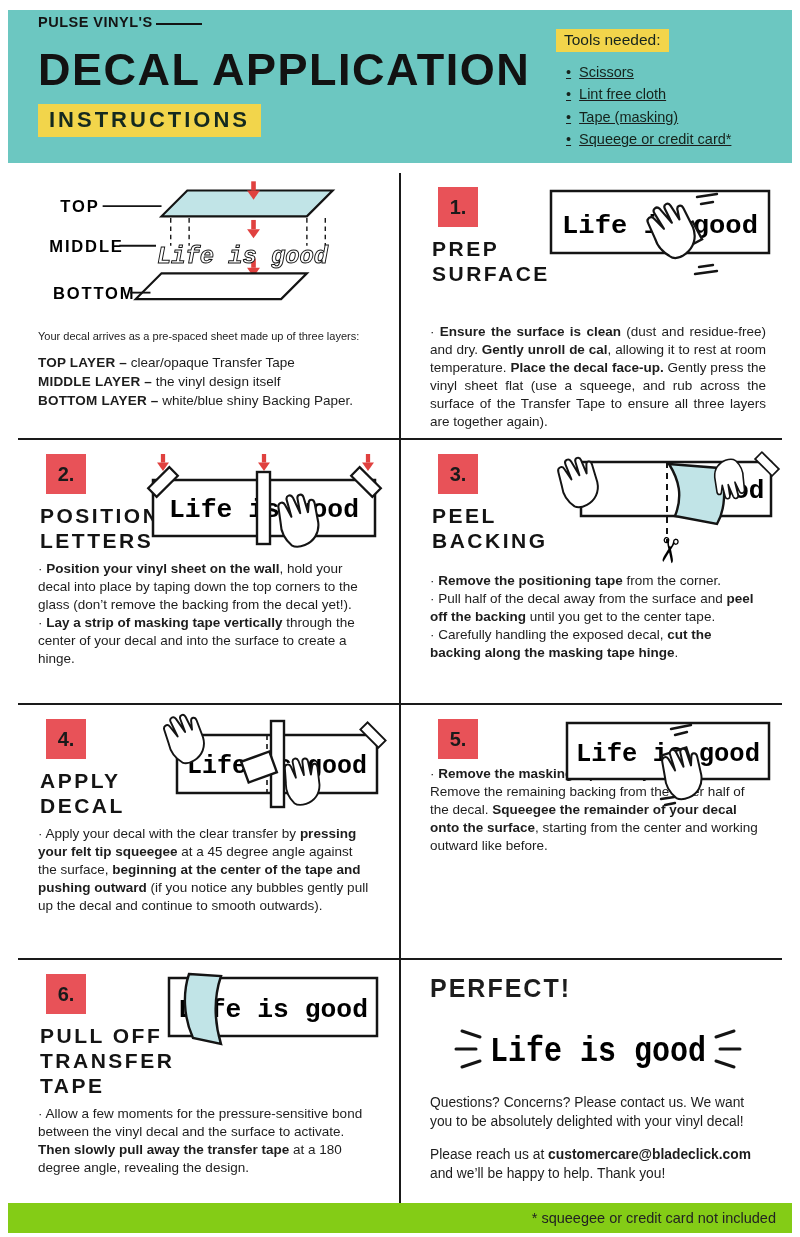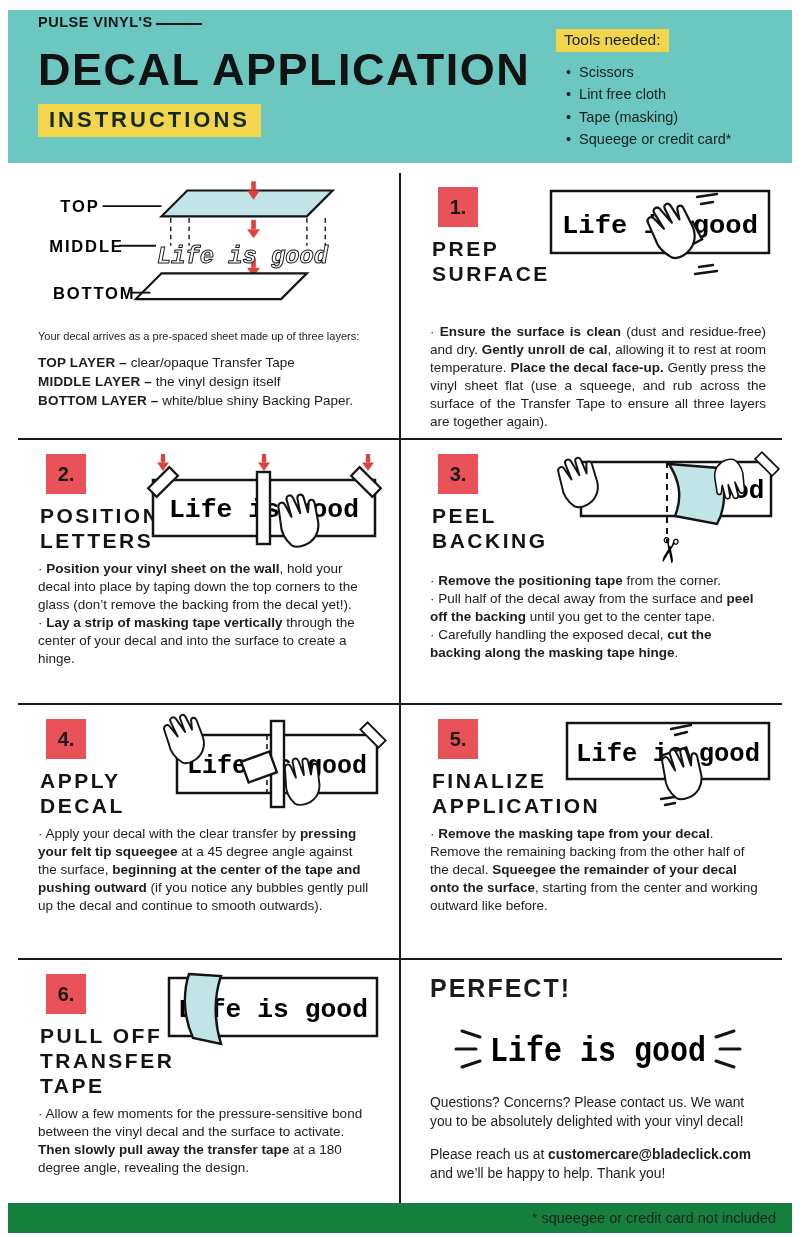--- a/index.html
+++ b/index.html
@@ -16,21 +16,21 @@
     position:absolute; left:8px; right:8px; top:10px; height:153px;
     background:#6cc7c1; padding:4px 26px 0 30px;
   }
   .brand { font-size:14.5px; font-weight:bold; letter-spacing:.5px; color:#141414; }
   .brand-line { display:inline-block; width:46px; height:2px; background:#141414; margin-left:3px; vertical-align:2px; }
   .main-title { font-size:45px; font-weight:bold; letter-spacing:1.5px; color:#121212; margin-top:16px; line-height:1.05; }
   .subtitle {
     display:inline-block; background:#f2d54b; color:#14291f;
     font-size:22px; font-weight:bold; letter-spacing:3px; padding:3px 11px 4px; margin-top:11px;
   }
-  .tools { position:absolute; top:19px; right:24px; width:212px; }
+  .tools { position:absolute; top:19px; right:24px; width:212px;text-decoration:underline; }
   .tools-label { display:inline-block; background:#f2d54b; font-size:15.5px; padding:2px 8px 3px; color:#16241d; margin-bottom:9px; }
   .tools ul { list-style:none; margin-left:10px; }
   .tools li { font-size:14.5px; line-height:1.55; color:#15231c; }
   .tools li::before { content:"•"; margin-right:8px; }
 
   
   .grid { position:absolute; left:8px; top:173px; width:784px; height:1039px; }
   .vline { position:absolute; left:391px; top:0; width:2px; height:1039px; background:#1a1a1a; }
   .hr { position:absolute; left:10px; right:10px; height:2px; background:#1a1a1a; }
   .hr1 { top:265px; } .hr2 { top:530px; } .hr3 { top:785px; }
@@ -65,21 +65,21 @@
 
   
   .perfect-title { font-size:25px; font-weight:bold; letter-spacing:2px; margin-left:0; }
   .perfect-decal { display:block; margin:16px auto 0; }
   .perfect-text { margin-top:12px; font-size:13.8px; line-height:1.38; }
   .perfect-text p + p { margin-top:14px; }
 
   
   .footer {
     position:absolute; left:8px; right:8px; top:1203px; height:30px;
-    background:#15803d; display:flex; align-items:center; justify-content:flex-end;
+    background:#84cc16; display:flex; align-items:center; justify-content:flex-end;
     padding-right:16px; font-size:14.5px; color:#222;
   }
 
   
   .decal-font { font-family:"Liberation Mono", monospace; font-weight:bold; }
   svg { overflow:visible; }
 </style>
 </head>
 <body>
 
@@ -247,22 +247,20 @@
           <g stroke="#141414" stroke-width="2.4" stroke-linecap="round">
             <line x1="112" y1="10" x2="132" y2="6"></line>
               <line x1="116" y1="16" x2="128" y2="13"></line>
             <line x1="102" y1="80" x2="122" y2="77"></line>
               <line x1="106" y1="86" x2="116" y2="84"></line>
           </g>
           <rect x="-13" y="-10" width="26" height="20" transform="translate(118,42) rotate(-18)" fill="#fff" stroke="#141414" stroke-width="2.4"></rect>
           <use href="#handp" fill="#fff" stroke="#141414" stroke-width="2.2" stroke-linejoin="round" transform="translate(92,38) rotate(-24) scale(0.92)"></use>
         </svg>
         <div class="step-num">5.</div>
-        <div class="step-title">FINALIZE
-APPLICATION</div>
         <div class="step-body">
             <p><span>· </span><b>Remove the masking tape from your decal</b><span>. Remove the remaining backing from the other half of the decal. </span><b>Squeegee the remainder of your decal onto the surface</b><span>, starting from the center and working outward like before.</span></p>
           </div>
       </div>
     </div>
 
     <div class="row rowD">
 
       <div class="cell s6">
         <svg class="step-art" width="235" height="84" viewBox="0 0 235 84">

